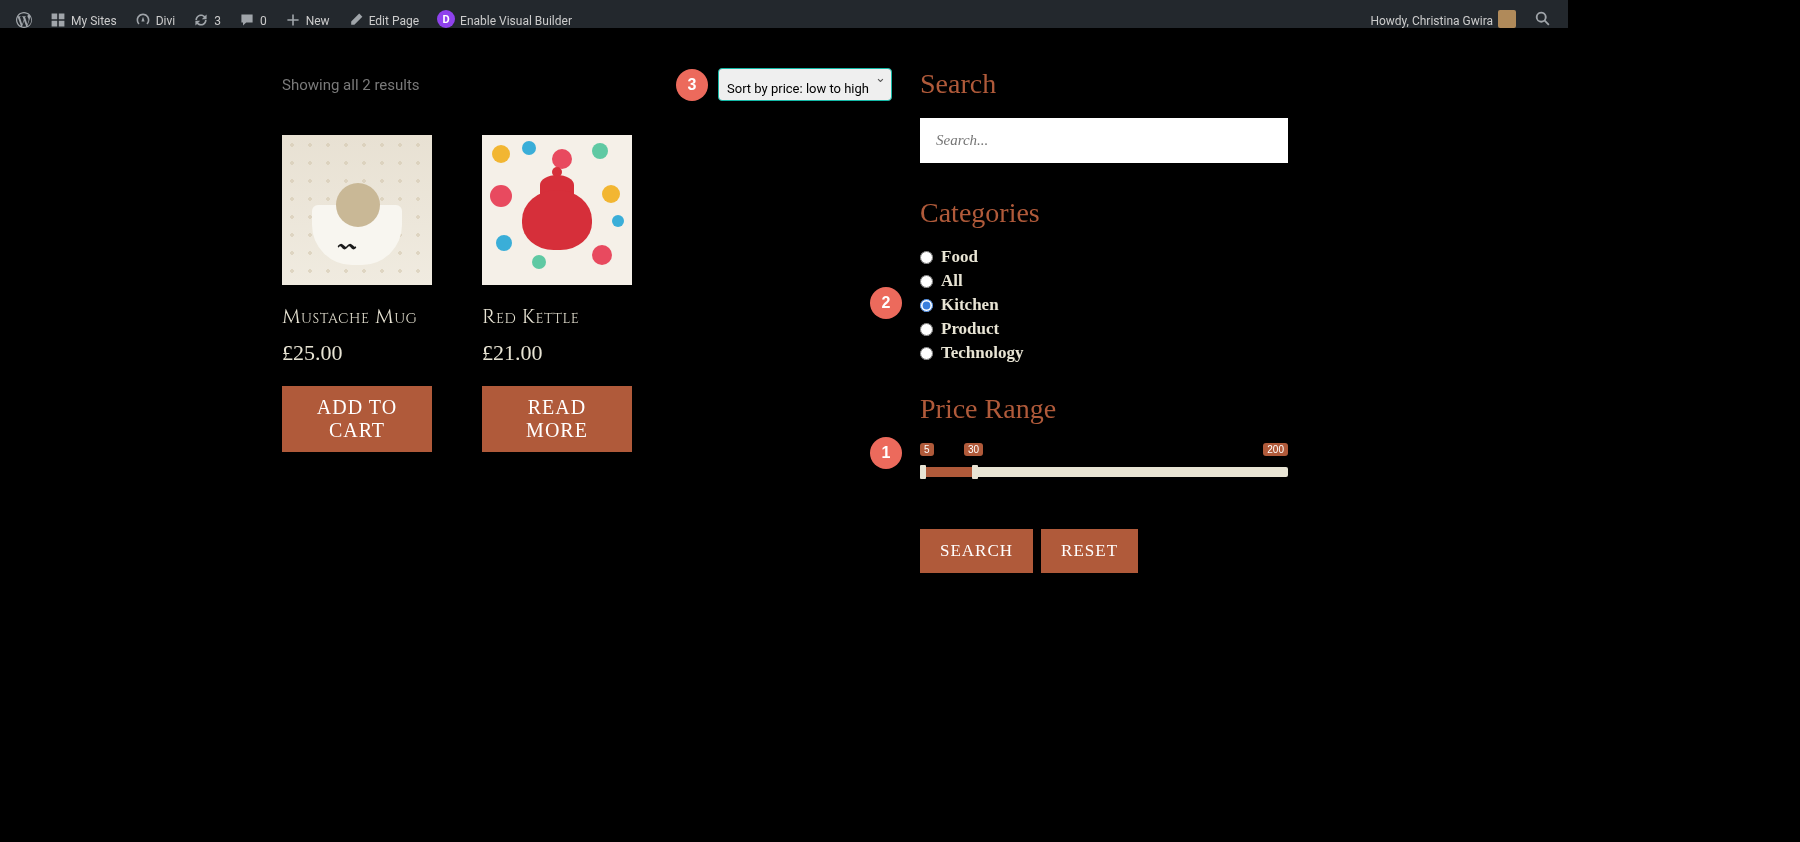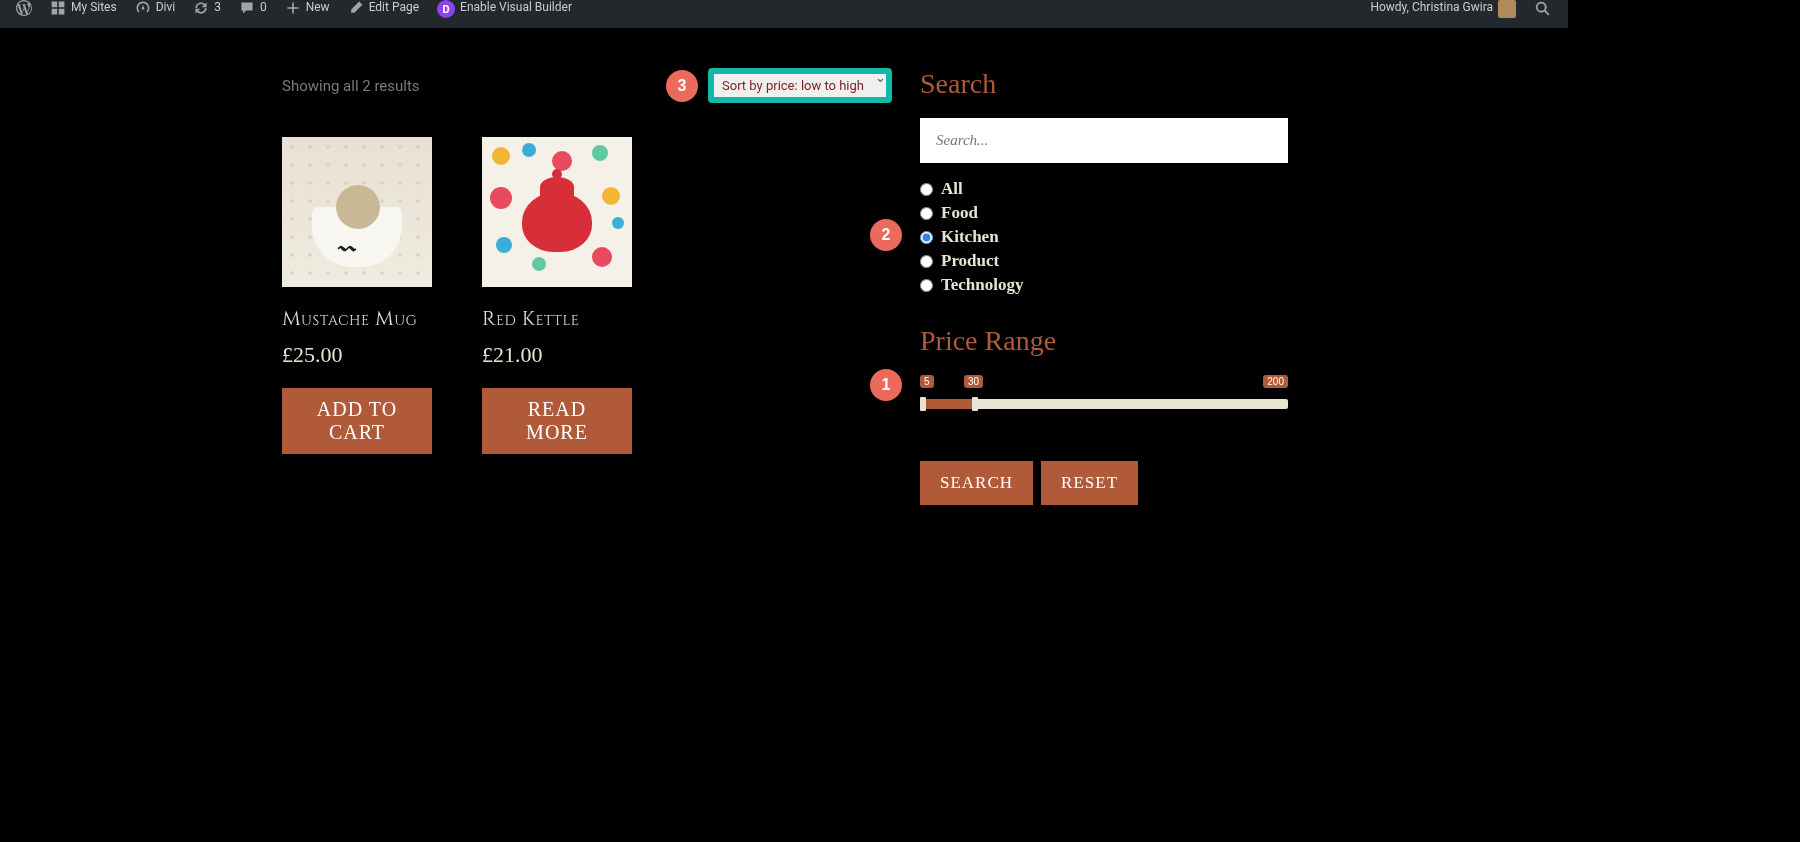--- a/index.html
+++ b/index.html
@@ -19,21 +19,21 @@
     display: flex;
     align-items: center;
     justify-content: space-between;
     padding: 0 8px;
     font-family: -apple-system, BlinkMacSystemFont, "Segoe UI", Roboto, sans-serif;
     font-size: 12px;
     color: #ccc;
   }
   .admin-left, .admin-right { display: flex; align-items: center; gap: 2px; }
   .admin-item {
-    display: flex; align-items: flex-start; gap: 5px;
+    display: flex; align-items: flex-end; gap: 5px;
     padding: 0 8px; height: 28px; cursor: pointer;
   }
   .admin-item svg { width: 16px; height: 16px; fill: #a0a5aa; }
   .admin-item .divi-icon {
     width: 18px; height: 18px; border-radius: 50%;
     background: #8f42ed; color: #fff; display: flex;
     align-items: center; justify-content: center; font-weight: bold; font-size: 11px;
   }
   .avatar {
     width: 18px; height: 18px; background: #b08a5a;
@@ -64,25 +64,25 @@
     position: relative;
   }
   .result-count {
     color: #7a7a7a;
     font-family: -apple-system, BlinkMacSystemFont, "Segoe UI", Roboto, sans-serif;
     font-size: 15px;
   }
   .sort-wrap { display: flex; align-items: center; gap: 10px; }
   .sort-select {
     background: #efefef;
-    border: 6px solid #14b8a6;
+    border: 1px solid #14b8a6;
     border-radius: 4px;
-    padding: 4px 22px 4px 8px;
+    padding: 12px 22px 4px 8px;
     font-size: 13px;
-    color: #7f1d1d;
+    color: #000000;
     font-family: -apple-system, BlinkMacSystemFont, "Segoe UI", Roboto, sans-serif;
     appearance: none;
     position: relative;
   }
   .sort-wrap-inner {
     position: relative; display: inline-block;
   }
   .sort-wrap-inner::after {
     content: "⌄"; position: absolute; right: 6px; top: 2px;
     color: #555; font-size: 13px; pointer-events: none;
@@ -212,21 +212,21 @@
     margin-bottom: 18px;
   }
   .search-input {
     width: 100%;
     padding: 14px 16px;
     border: none;
     font-size: 15px;
     font-family: Georgia, serif;
     font-style: italic;
     color: #0369a1;
-    margin-bottom: 16px;
+    margin-bottom: 34px;
   }
   .cat-list {
     list-style: none;
     position: relative;
   }
   .cat-item {
     display: flex; align-items: center; gap: 8px;
     margin-bottom: 4px;
     font-size: 17px;
     color: #e8e4d4;
@@ -407,29 +407,30 @@
         <div class="product-price">£21.00</div>
         <button class="product-btn">READ MORE</button>
       </div>
     </div>
   </div>
 
   <div class="sidebar">
     <h2 class="side-h">Search</h2>
     <input class="search-input" type="text" placeholder="Search..." style="">
 
+    <h2 class="side-h">Categories</h2>
     <ul class="cat-list">
       <span class="anno" style="left:-50px; top:40px;">2</span>
       <li class="cat-item">
         <input type="radio" name="cat" style="">
-        <label>All</label>
+        <label>Food</label>
       </li>
       <li class="cat-item">
         <input type="radio" name="cat" style="">
-        <label>Food</label>
+        <label>All</label>
       </li>
       <li class="cat-item">
         <input type="radio" name="cat" checked="" style="">
         <label>Kitchen</label>
       </li>
       <li class="cat-item">
         <input type="radio" name="cat" style="">
         <label>Product</label>
       </li>
       <li class="cat-item">

